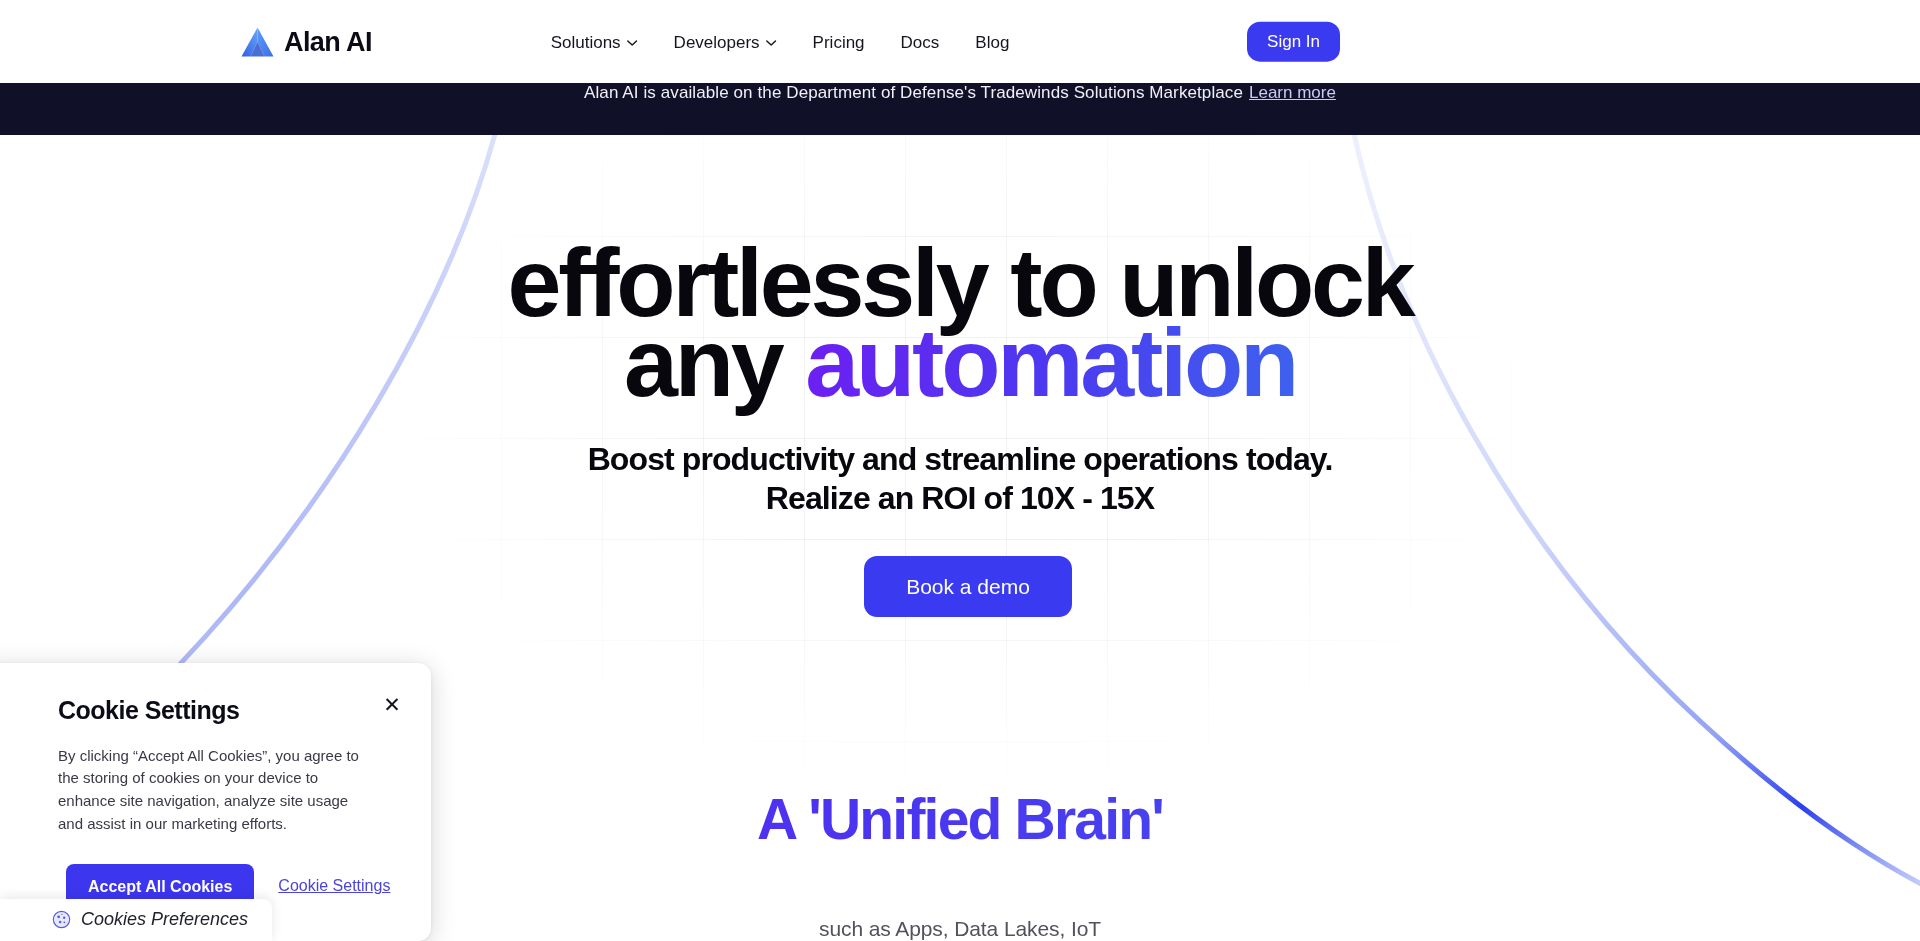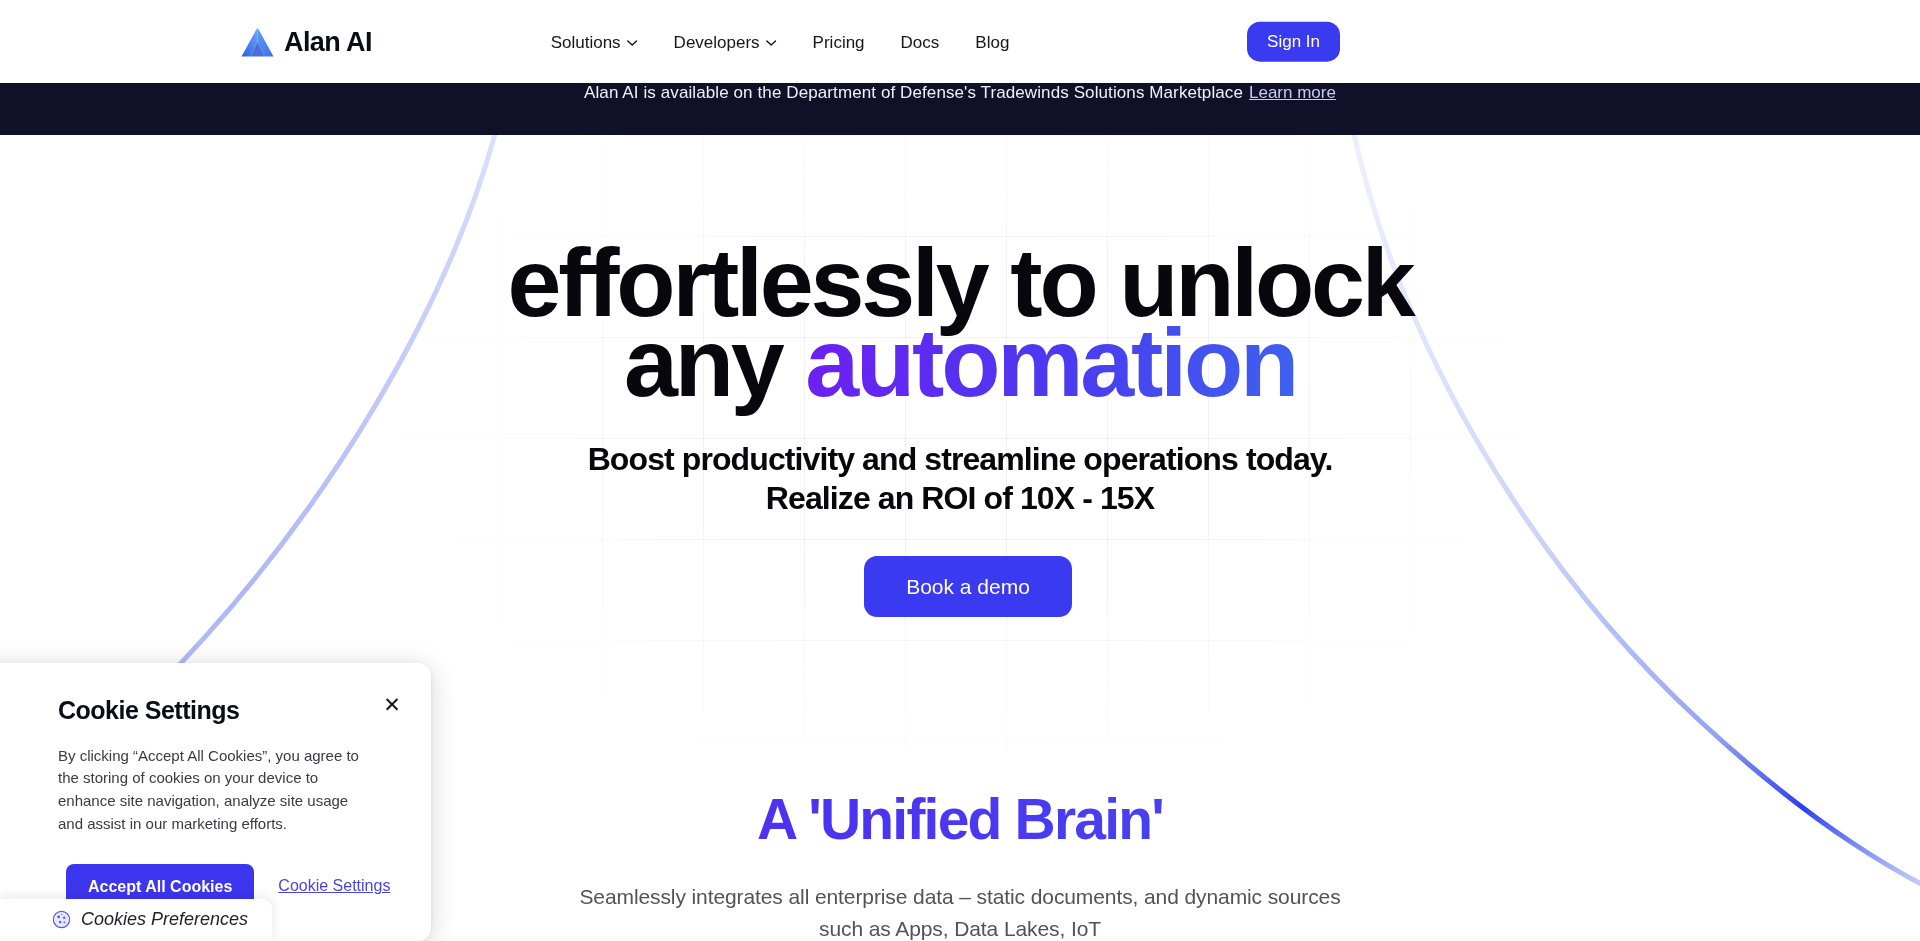--- a/index.html
+++ b/index.html
@@ -248,21 +248,21 @@
       <span>Realize an ROI of 10X - 15X</span>
     </p>
     <div class="cta-wrap">
       <button class="cta">Book a demo</button>
     </div>
   </section>
 
   <section class="section2">
     <h2 class="s2-title">A 'Unified Brain'</h2>
     <p class="s2-desc">
-      <span>Seamlessly integrates all enterprise data – static documents, and dynamic sources</span><br>
+      <br>
       <span>such as Apps, Data Lakes, IoT</span>
     </p>
   </section>
 
   <div class="cookie-dialog">
     <div class="cookie-title">Cookie Settings</div>
     <button class="cookie-close">✕</button>
     <p class="cookie-body">By clicking “Accept All Cookies”, you agree to the storing of cookies on your device to enhance site navigation, analyze site usage and assist in our marketing efforts.</p>
     <div class="cookie-actions">
       <button class="accept-btn">Accept All Cookies</button>

